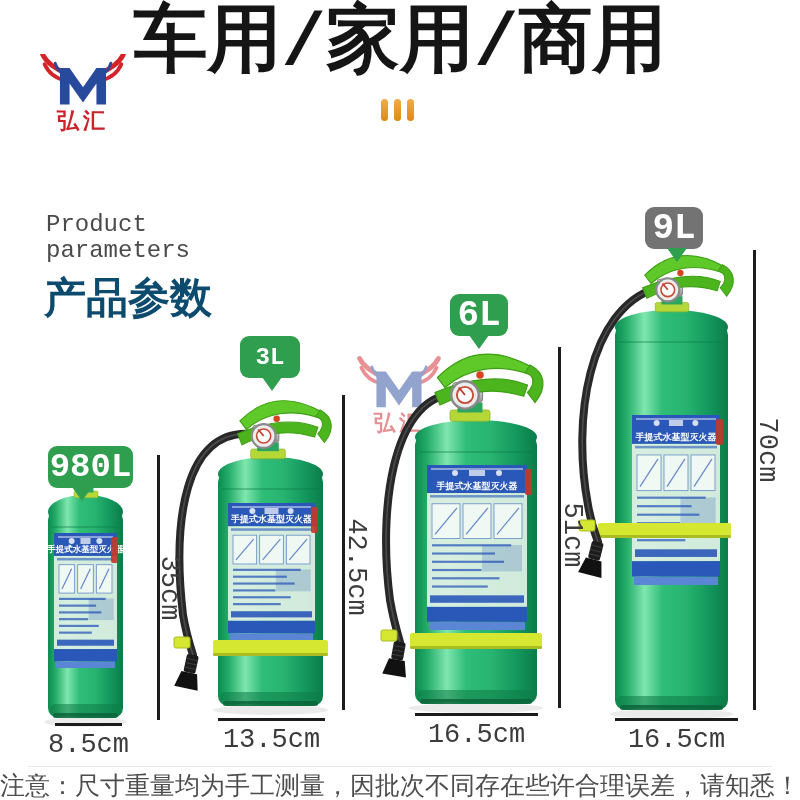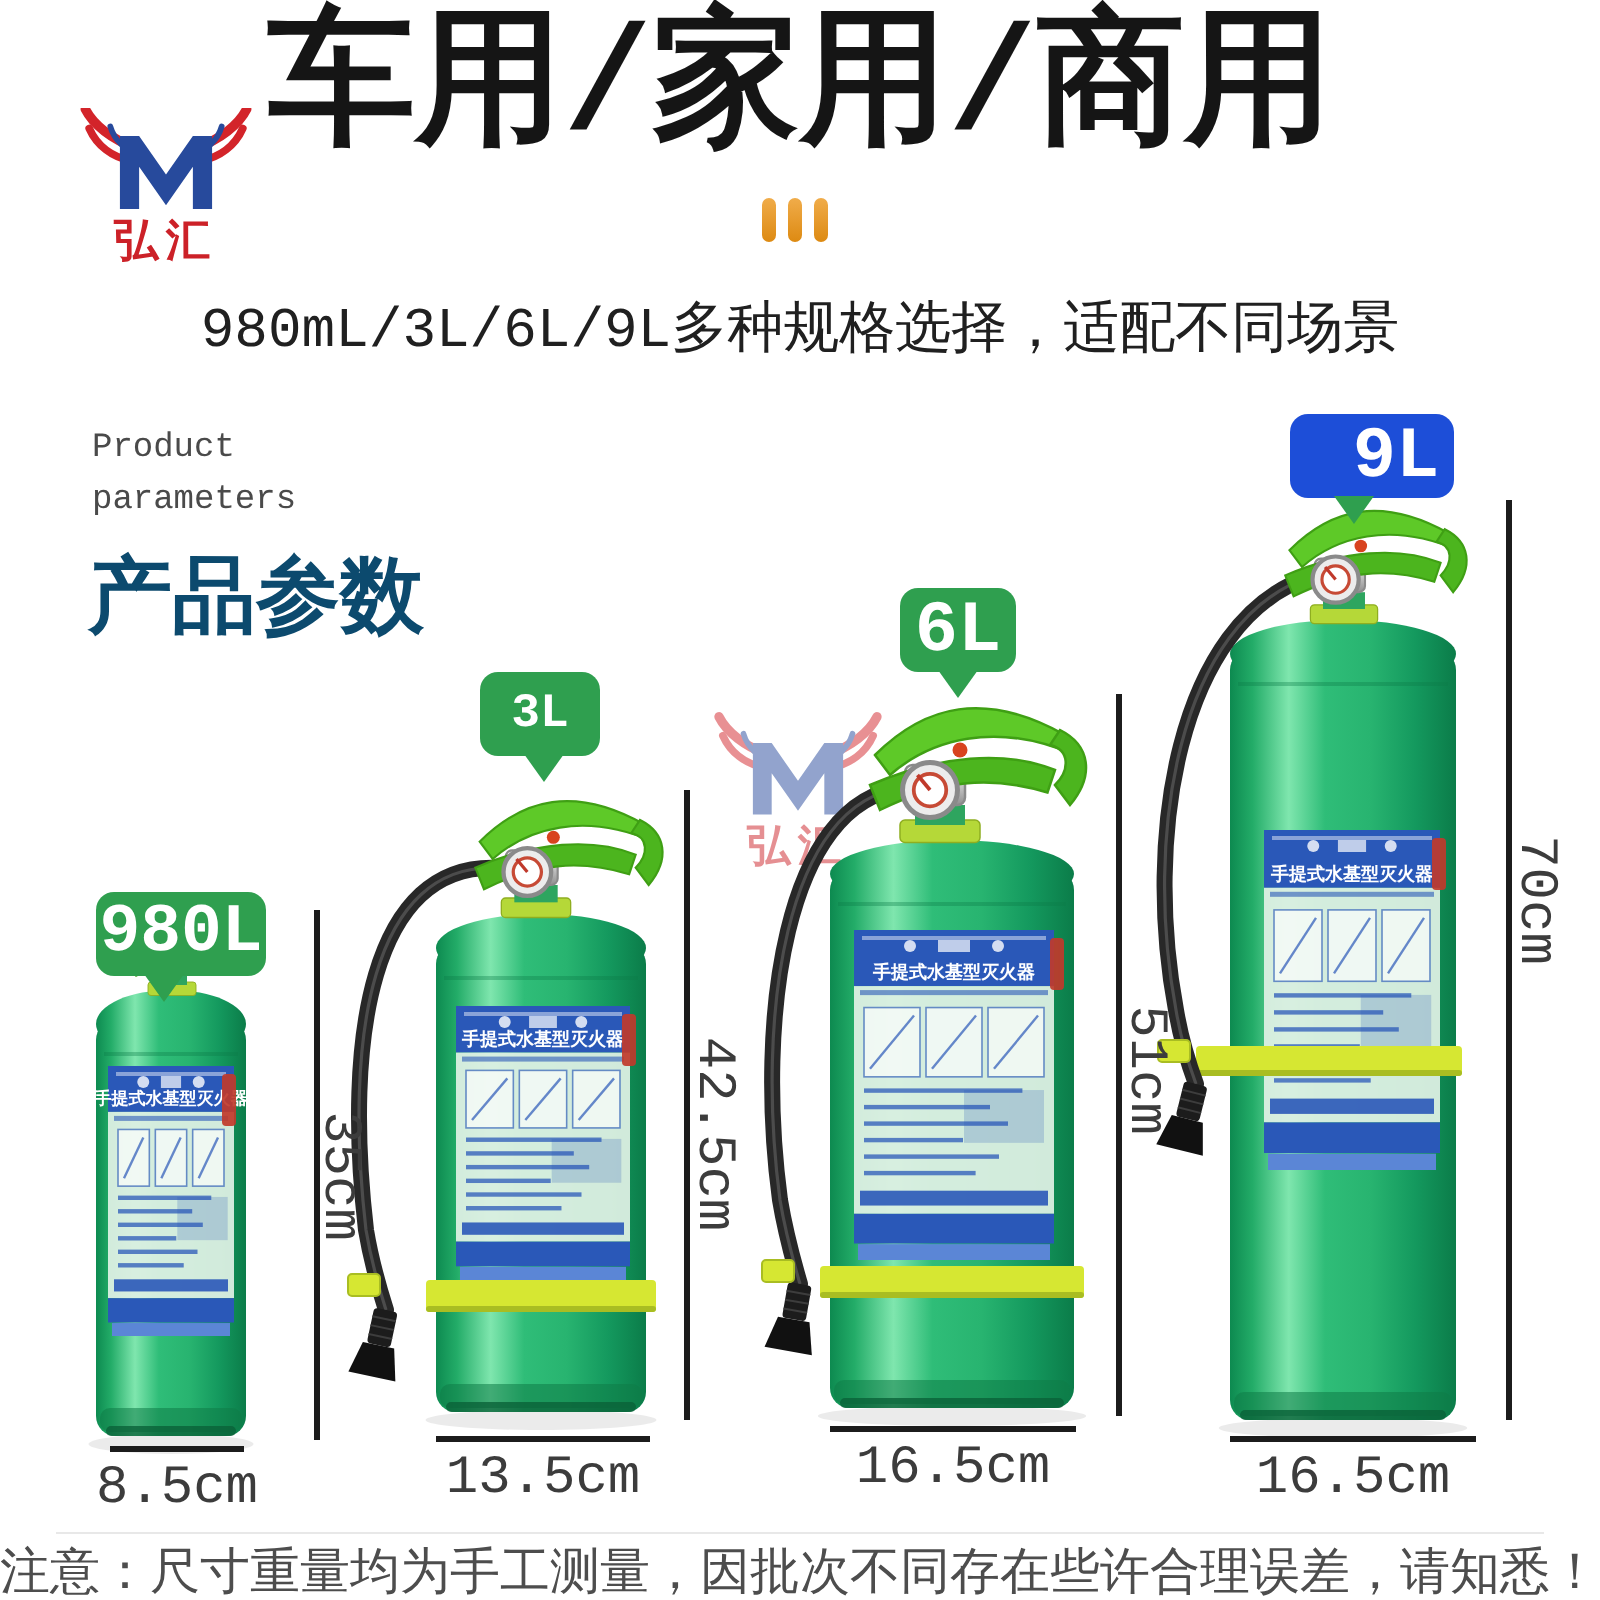--- a/index.html
+++ b/index.html
@@ -7,21 +7,21 @@
          font-family:Liberation Mono, monospace;}
   .title{position:absolute;top:-10px;left:0;width:100%;margin:0;text-align:center;
          font-size:74px;font-weight:900;color:#151515;letter-spacing:0;}
   .logo{position:absolute;left:35px;top:54px;width:96px;height:78px;}
   .logo svg,.watermark svg{width:100%;height:100%;}
   .watermark{position:absolute;left:352px;top:348px;width:94px;height:96px;opacity:.5;}
   .bars{position:absolute;left:381px;top:99px;display:flex;gap:6px;}
   .bars i{width:7px;height:22px;border-radius:4px;background:linear-gradient(180deg,#f0ac4a,#dd8a12);}
   .subtitle{position:absolute;top:145px;left:0;width:100%;text-align:center;
             font-size:28px;font-weight:500;color:#202020;}
-  .sec-en{position:absolute;left:46px;top:212px;font-size:17px;line-height:26px;color:#4a4a4a;}
+  .sec-en{position:absolute;left:46px;top:212px;font-size:24px;line-height:26px;color:#4a4a4a;}
   .sec-en span{display:block;}
   .sec-cn{position:absolute;left:44px;top:270px;font-size:42px;font-weight:800;color:#0c4a6e;}
   #bottles{position:absolute;left:0;top:0;}
   .badge{position:absolute;color:#fff;border-radius:9px;display:flex;align-items:center;
          justify-content:center;font-weight:700;z-index:5;}
   .badge i{position:absolute;bottom:-13px;width:0;height:0;border:10px solid transparent;
            border-top:14px solid #2f9f4f;border-bottom:none;}
   .vline{position:absolute;width:3px;background:#1c1c1c;z-index:4;}
   .wline{position:absolute;height:3px;background:#1c1c1c;z-index:4;}
   .mlab{position:absolute;font-size:27px;color:#3c3c3c;white-space:nowrap;z-index:4;}
@@ -49,21 +49,20 @@
       <text x="50" y="76" text-anchor="middle" font-size="23" font-weight="bold" fill="#cc2128" letter-spacing="4">弘汇</text>
     </svg>
   </div>
 
   <div class="bars">
       <i></i>
       <i></i>
       <i></i>
     </div>
 
-  <div class="subtitle">980mL/3L/6L/9L多种规格选择，适配不同场景</div>
 
   <div class="sec-en">
     <span>Product</span>
     <span>parameters</span>
   </div>
   <div class="sec-cn">产品参数</div>
 
   <div class="watermark"><svg viewBox="0 0 100 80">
       <path d="M34,20 C22,16 12,8 8,0" stroke="#d3242a" stroke-width="5" fill="none" stroke-linecap="round"></path>
       <path d="M32,27 C22,25 14,19 10,10" stroke="#d3242a" stroke-width="4" fill="none" stroke-linecap="round"></path>
@@ -329,21 +328,21 @@
       <div class="wline" style="left: 218px; top: 718px; width: 107px; background: rgb(28, 28, 28);"></div>
       <div class="mlab wlab" style="left: 271.5px; top: 725px;">13.5cm</div>
       <div class="badge" style="left: 450px; top: 294px; width: 58px; height: 42px; font-size: 36px; background: rgb(47, 159, 79);">
         <span>6L</span>
         <i style="left: 19px; border-top-color: rgb(47, 159, 79);"></i>
       </div>
       <div class="vline" style="left: 558px; top: 347px; height: 361px; background: rgb(28, 28, 28);"></div>
       <div class="mlab hlab" style="left: 572px; top: 535px;">51cm</div>
       <div class="wline" style="left: 415px; top: 713px; width: 123px; background: rgb(28, 28, 28);"></div>
       <div class="mlab wlab" style="left: 476.5px; top: 720px;">16.5cm</div>
-      <div class="badge" style="left: 645px; top: 207px; width: 58px; height: 42px; font-size: 36px; background: #1d4ed8; padding-left: 24px;">
+      <div class="badge" style="left: 645px; top: 207px; width: 58px; height: 42px; font-size: 36px; background: #737373;">
         <span>9L</span>
         <i style="left: 22px; border-top-color: rgb(47, 159, 79);"></i>
       </div>
       <div class="vline" style="left: 753px; top: 250px; height: 460px; background: rgb(28, 28, 28);"></div>
       <div class="mlab hlab" style="left: 767px; top: 450px;">70cm</div>
       <div class="wline" style="left: 615px; top: 718px; width: 123px; background: rgb(28, 28, 28);"></div>
       <div class="mlab wlab" style="left: 676.5px; top: 725px;">16.5cm</div>
     </div>
 
   <div class="divider"></div>

